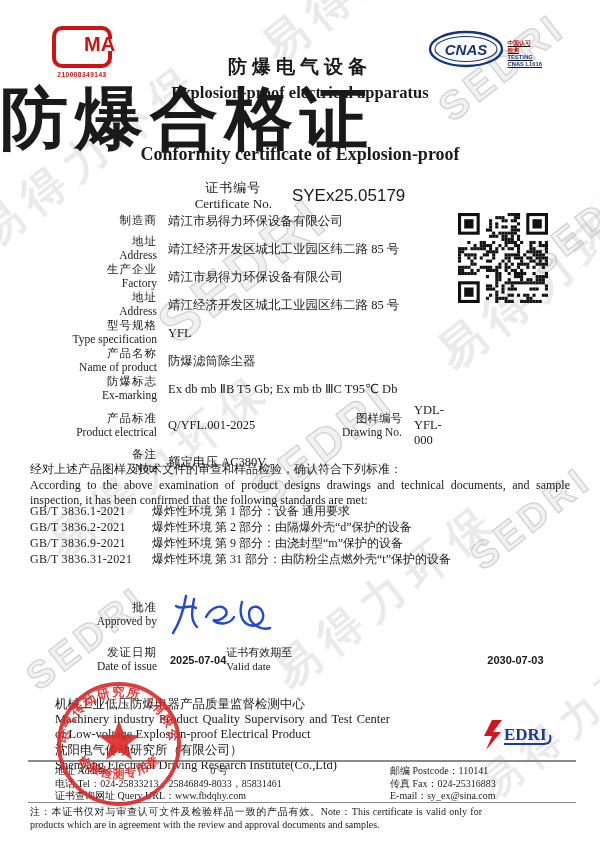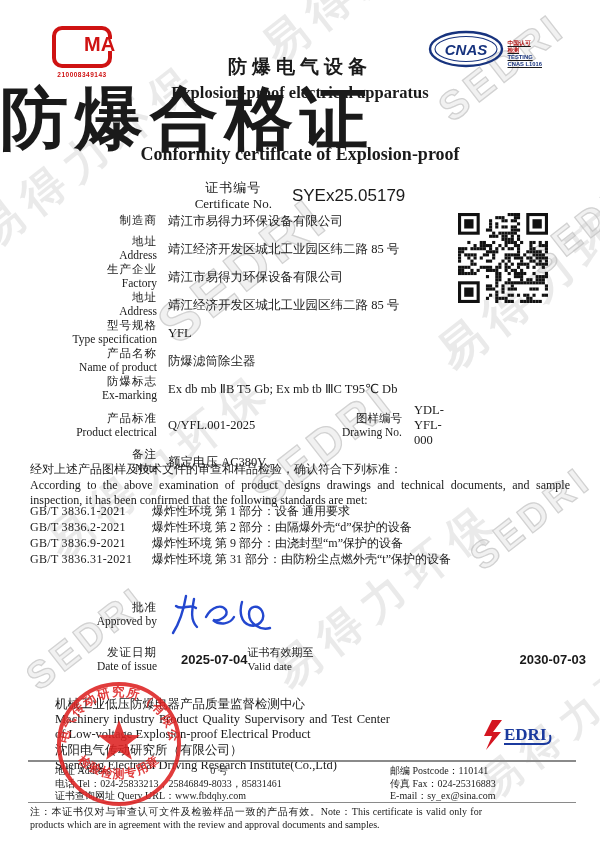--- a/index.html
+++ b/index.html
@@ -50,21 +50,21 @@
   
   .confirm{left:30px; width:540px; top:462px; font-size:12px; line-height:15.5px;}
   .confirm .en{text-align:justify;}
   .standards{left:30px; top:503px; font-size:12px; line-height:16px;}
   .srow{display:flex;gap:12px;}
   .scode{width:110px; flex:none; letter-spacing:.3px;}
   
   .approval{left:0; top:592px; display:flex; align-items:center;}
   .sig{margin-left:12px;}
   .dates{left:0; top:646px; display:flex; align-items:center;}
-  .dval{margin-left:24px; font-family:"Liberation Sans", sans-serif; font-weight:bold; font-size:13px;}
+  .dval{margin-left:13px; font-family:"Liberation Sans", sans-serif; font-weight:bold; font-size:11px;}
   .dlabel2{width:248px; flex:none; text-align:left; font-size:11px; line-height:1.22;}
   
   .org{left:55px; top:697px; width:335px; font-size:12.5px; line-height:15.2px;}
   .org .en{text-align:justify;}
   .sedri{right:44px; top:718px;}
   .stamp{left:54px; top:680px; z-index:3; opacity:.88;}
   
   .rule{left:28px; right:24px; border-top:2px solid #8a8a8a;}
   .rule.r1{top:760px;}
   .rule.r2{top:802px; border-top-width:1.5px;}

